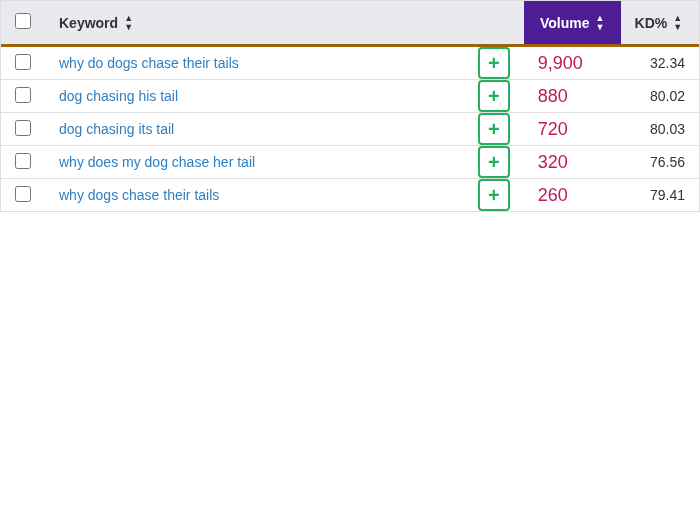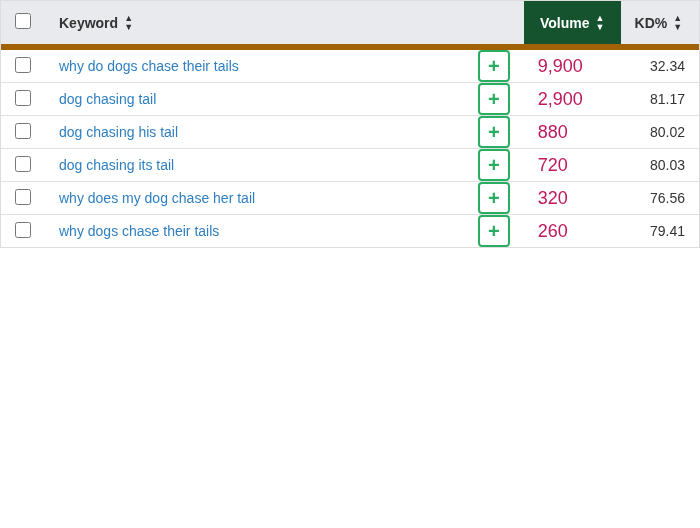--- a/index.html
+++ b/index.html
@@ -28,30 +28,30 @@
 
     thead tr {
       background: #e8eaed;
     }
 
     thead th {
       padding: 12px 14px;
       text-align: left;
       font-weight: 600;
       color: #333;
-      border-bottom: 6px solid #a16207;
+      border-bottom: 3px solid #a16207;
       font-size: 14px;
     }
 
     thead th.keyword-col {
       width: 60%;
     }
 
     thead th.volume-col {
-      background: #14532d;
+      background: #4c1d95;
       color: #fff;
       text-align: center;
       width: 130px;
     }
 
     thead th.kd-col {
       text-align: right;
       width: 100px;
       color: #333;
     }
@@ -207,33 +207,20 @@
         <button class="add-btn">+</button>
       </td>
       <td class="volume-cell">9,900</td>
       <td class="kd-cell">32.34</td>
     </tr>
         <tr>
       <td class="checkbox-cell">
         <input type="checkbox" style="">
       </td>
       <td>
-        <a href="#" class="keyword-link">dog chasing tail</a>
-      </td>
-      <td class="add-btn-cell">
-        <button class="add-btn">+</button>
-      </td>
-      <td class="volume-cell">2,900</td>
-      <td class="kd-cell">81.17</td>
-    </tr>
-        <tr>
-      <td class="checkbox-cell">
-        <input type="checkbox" style="">
-      </td>
-      <td>
         <a href="#" class="keyword-link">dog chasing his tail</a>
       </td>
       <td class="add-btn-cell">
         <button class="add-btn">+</button>
       </td>
       <td class="volume-cell">880</td>
       <td class="kd-cell">80.02</td>
     </tr>
         <tr>
       <td class="checkbox-cell">

